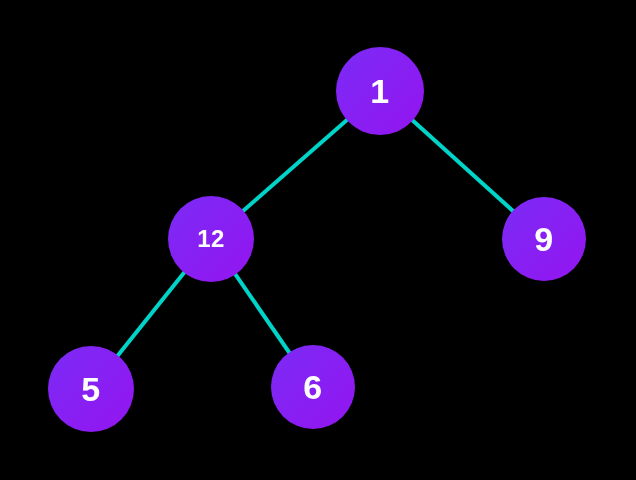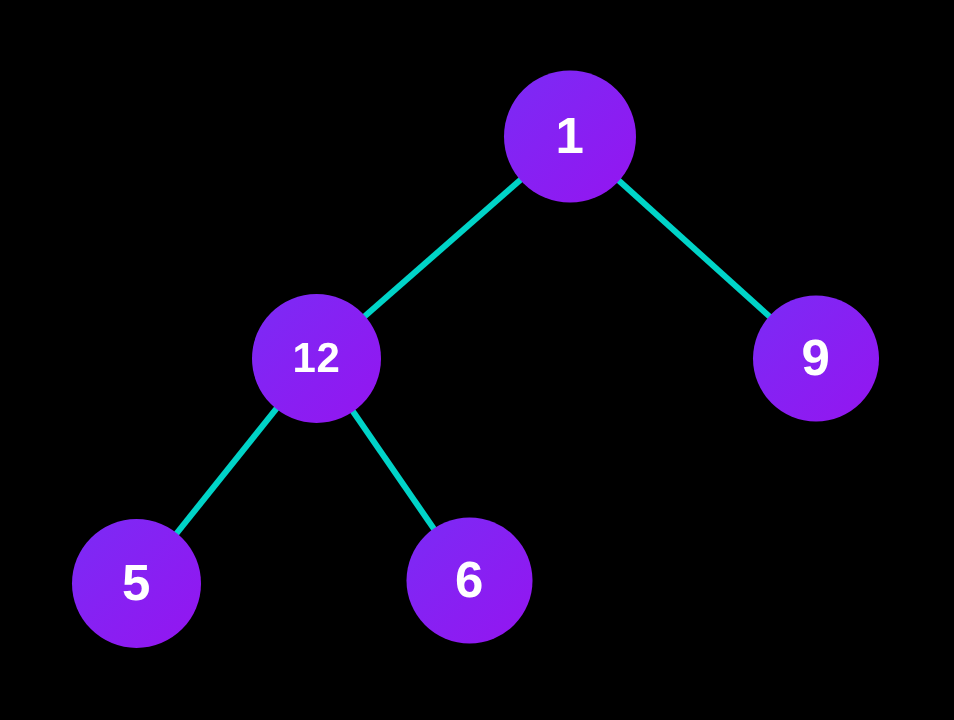--- a/index.html
+++ b/index.html
@@ -60,21 +60,21 @@
       <line x1="380" y1="91" x2="544" y2="239" stroke="#00D4C8" stroke-width="4" stroke-linecap="butt"></line>
       <line x1="211" y1="239" x2="91" y2="389" stroke="#00D4C8" stroke-width="4" stroke-linecap="butt"></line>
       <line x1="211" y1="239" x2="313" y2="387" stroke="#00D4C8" stroke-width="4" stroke-linecap="butt"></line>
     </svg>
 
   <div id="node-layer">
       <div class="node" style="left: 336px; top: 47px; width: 88px; height: 88px; background: linear-gradient(135deg, rgb(123, 43, 245) 0%, rgb(148, 21, 240) 100%);">
         <span class="node-label" style="color: rgb(255, 255, 255); font-size: 34px;">1</span>
       </div>
       <div class="node" style="left: 168px; top: 196px; width: 86px; height: 86px; background: linear-gradient(135deg, rgb(123, 43, 245) 0%, rgb(148, 21, 240) 100%);">
-        <span class="node-label" style="color: rgb(255, 255, 255); font-size: 28px;">12</span>
+        <span class="node-label" style="color: rgb(255, 255, 255); font-size: 24px;">12</span>
       </div>
       <div class="node" style="left: 502px; top: 197px; width: 84px; height: 84px; background: linear-gradient(135deg, rgb(123, 43, 245) 0%, rgb(148, 21, 240) 100%);">
         <span class="node-label" style="color: rgb(255, 255, 255); font-size: 34px;">9</span>
       </div>
       <div class="node" style="left: 48px; top: 346px; width: 86px; height: 86px; background: linear-gradient(135deg, rgb(123, 43, 245) 0%, rgb(148, 21, 240) 100%);">
         <span class="node-label" style="color: rgb(255, 255, 255); font-size: 34px;">5</span>
       </div>
       <div class="node" style="left: 271px; top: 345px; width: 84px; height: 84px; background: linear-gradient(135deg, rgb(123, 43, 245) 0%, rgb(148, 21, 240) 100%);">
         <span class="node-label" style="color: rgb(255, 255, 255); font-size: 34px;">6</span>
       </div>

